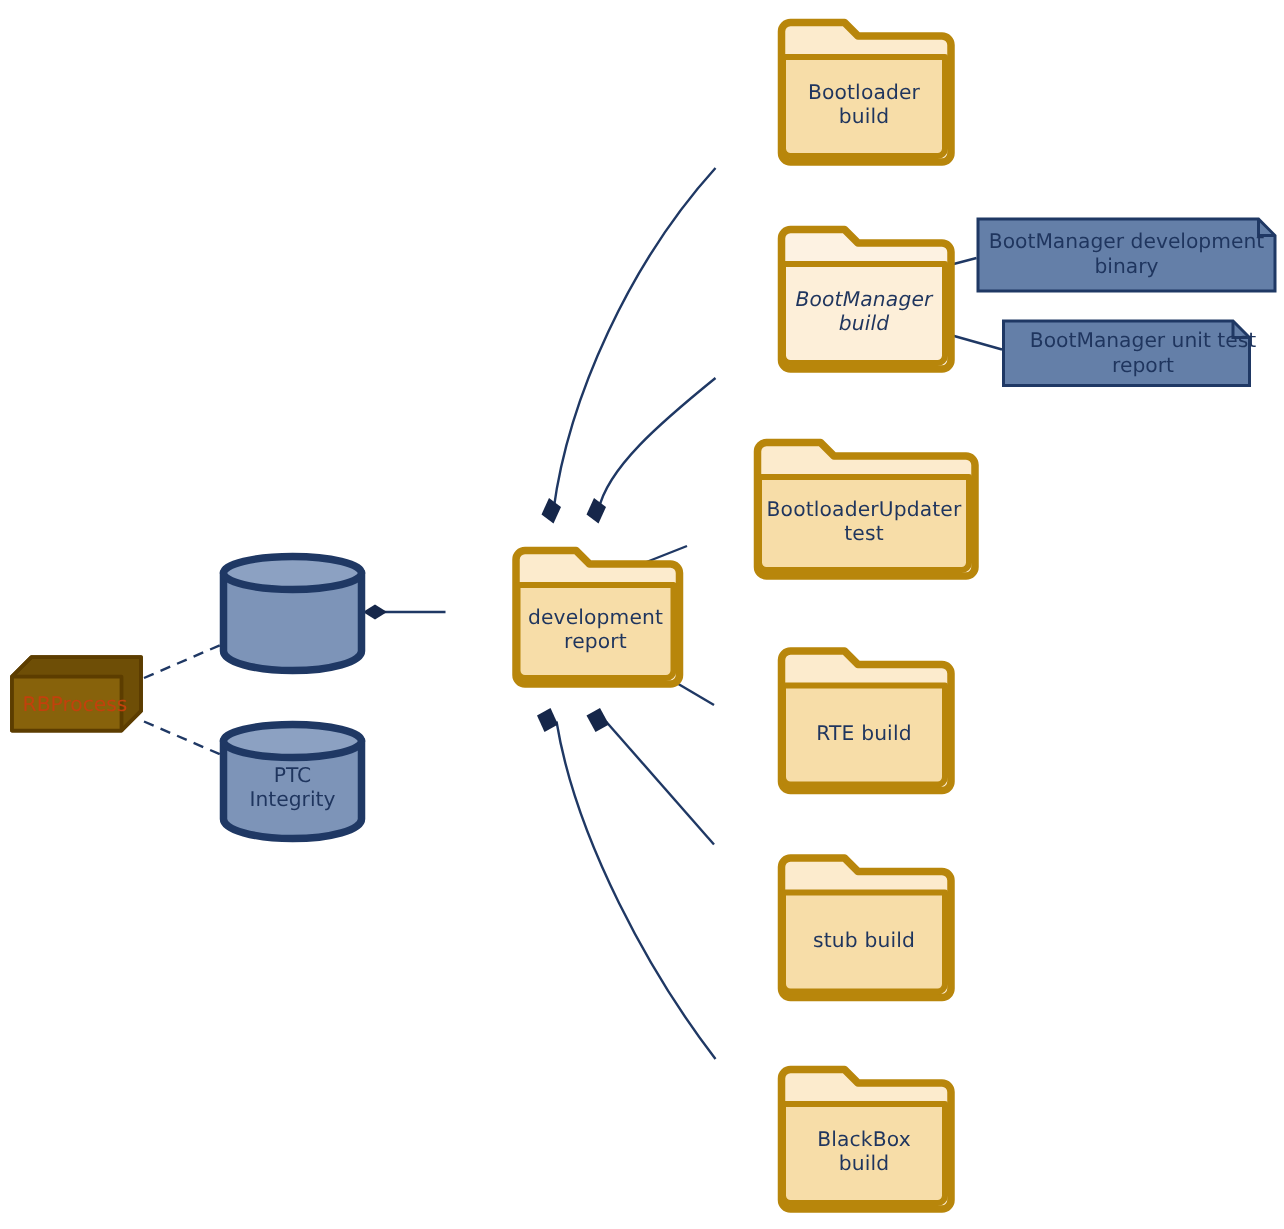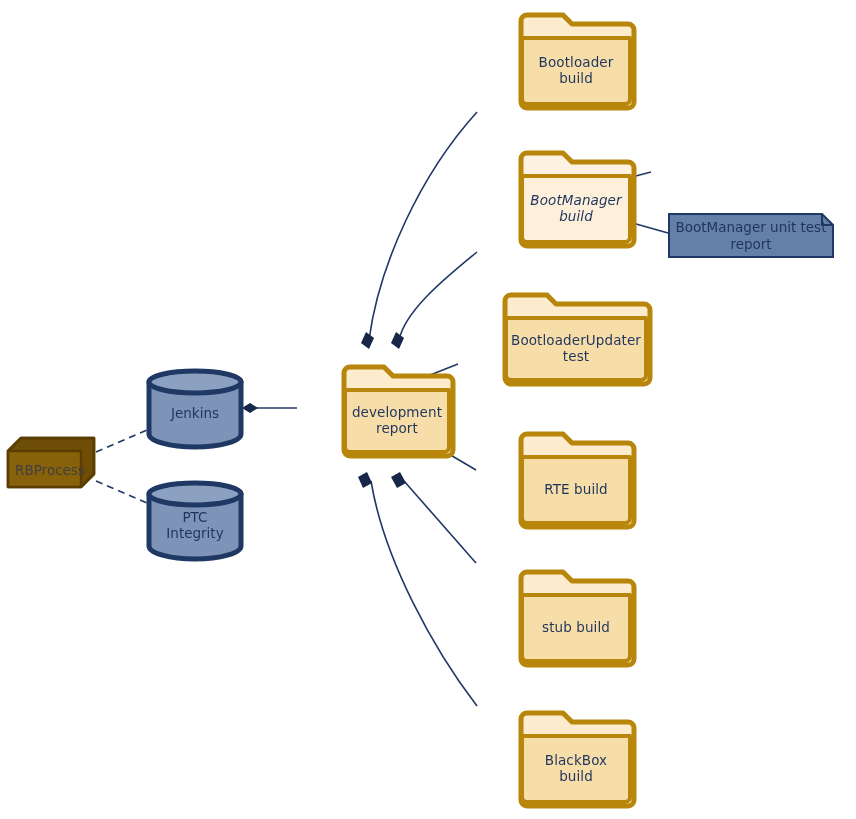--- a/index.html
+++ b/index.html
@@ -96,21 +96,21 @@
   .node3d .node3d-label {
     position: absolute;
     left: 0;
     right: 14px;
     top: 14px;
     bottom: 0;
     display: flex;
     align-items: center;
     justify-content: center;
     text-align: center;
-    color: #404040;
+    color: #c2410c;
     font-size: 13.5px;
     line-height: 16px;
     white-space: pre-line;
     padding-left: 12px;
   }
 
   
   .note {
     position: absolute;
   }
@@ -256,43 +256,50 @@
     </svg>
     <div class="folder-label">development
 report</div>
   </div>
 
   <div class="database" style="left:145px; top:369px; width:100px; height:78px;">
     <svg class="db-svg" width="100" height="78" viewBox="0 0 100 78">
       <path d="M4,13 v52 a46,13 0 0 0 92,0 v-52 z" fill="#7D94B8" stroke="#1F3864" stroke-width="5" stroke-linejoin="round"></path>
       <ellipse cx="50" cy="13" rx="46" ry="11" fill="#8CA1C2" stroke="#1F3864" stroke-width="5"></ellipse>
     </svg>
-    <div class="db-label">Jenkins</div>
   </div>
 
   <div class="database" style="left:145px; top:481px; width:100px; height:78px;">
     <svg class="db-svg" width="100" height="78" viewBox="0 0 100 78">
       <path d="M4,13 v52 a46,13 0 0 0 92,0 v-52 z" fill="#7D94B8" stroke="#1F3864" stroke-width="5" stroke-linejoin="round"></path>
       <ellipse cx="50" cy="13" rx="46" ry="11" fill="#8CA1C2" stroke="#1F3864" stroke-width="5"></ellipse>
     </svg>
     <div class="db-label">PTC
 Integrity</div>
   </div>
 
   <div class="node3d" style="left:6px; top:436px; width:90px; height:53px;">
     <svg class="node3d-svg" width="90" height="53" viewBox="0 0 90 53">
       <polygon points="2,15 15,2 88,2 88,38 75,51 2,51" fill="#6E4E06" stroke="#5C3D00" stroke-width="2.5" stroke-linejoin="round"></polygon>
       <rect x="2" y="15" width="73" height="36" fill="#87620B" stroke="#5C3D00" stroke-width="2.5" stroke-linejoin="round"></rect>
       <polyline points="2,15 15,2 88,2 88,38 75,51" fill="none" stroke="#5C3D00" stroke-width="2.5" stroke-linejoin="round"></polyline>
     </svg>
     <div class="node3d-label">RBProcess</div>
   </div>
 
-
-  <div class="note" style="left:668px; top:213px; width:166px; height:45px;">
+  <div class="note" style="left:651px; top:145px; width:200px; height:50px;">
+    <svg class="note-svg" width="200" height="50" viewBox="0 0 200 50">
+      <path d="M1,1 h187 l11,11 v37 h-198 z" fill="#647FA8" stroke="#1F3864" stroke-width="2"></path>
+      <path d="M188,1 v11 h11" fill="none" stroke="#1F3864" stroke-width="2"></path>
+    </svg>
+    <div class="note-label">BootManager development
+binary</div>
+  </div>
+
+  <div class="note" style="left:668px; top:213px; width:188px; height:45px;">
     <svg class="note-svg" width="166" height="45" viewBox="0 0 166 45">
       <path d="M1,1 h153 l11,11 v32 h-164 z" fill="#647FA8" stroke="#1F3864" stroke-width="2"></path>
       <path d="M154,1 v11 h11" fill="none" stroke="#1F3864" stroke-width="2"></path>
     </svg>
     <div class="note-label">BootManager unit test
 report</div>
   </div>
 
 </div>
 

